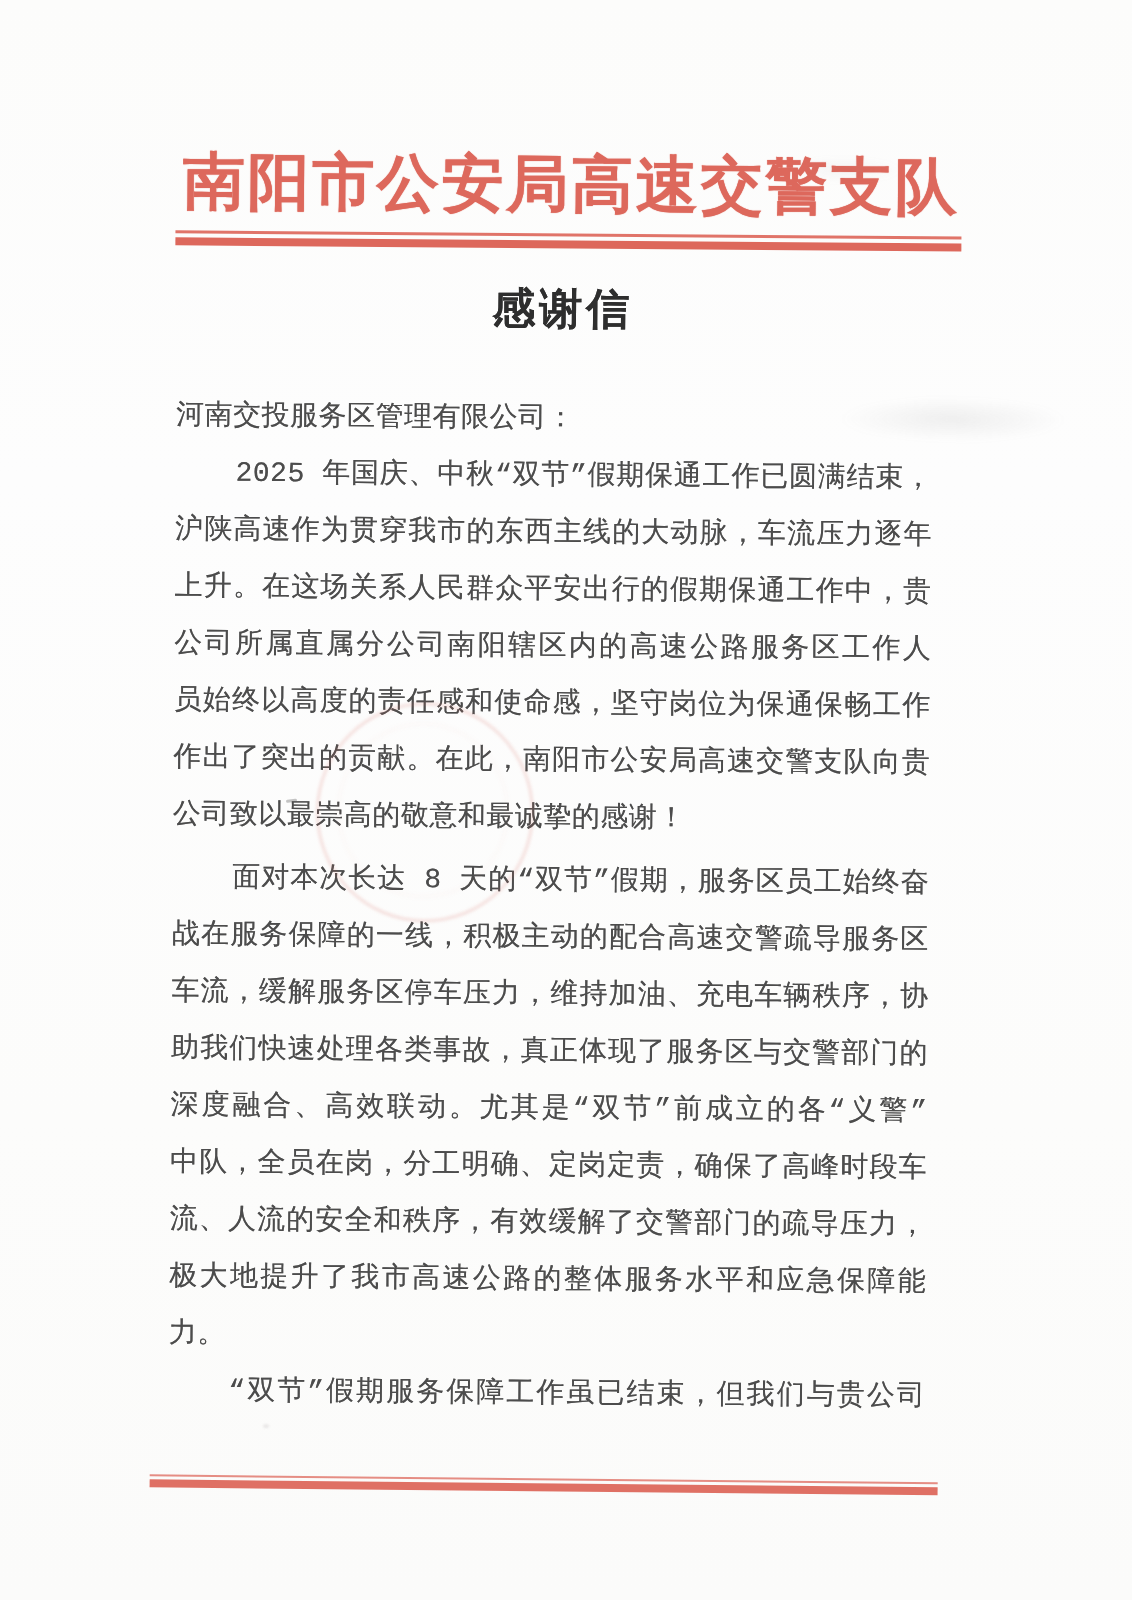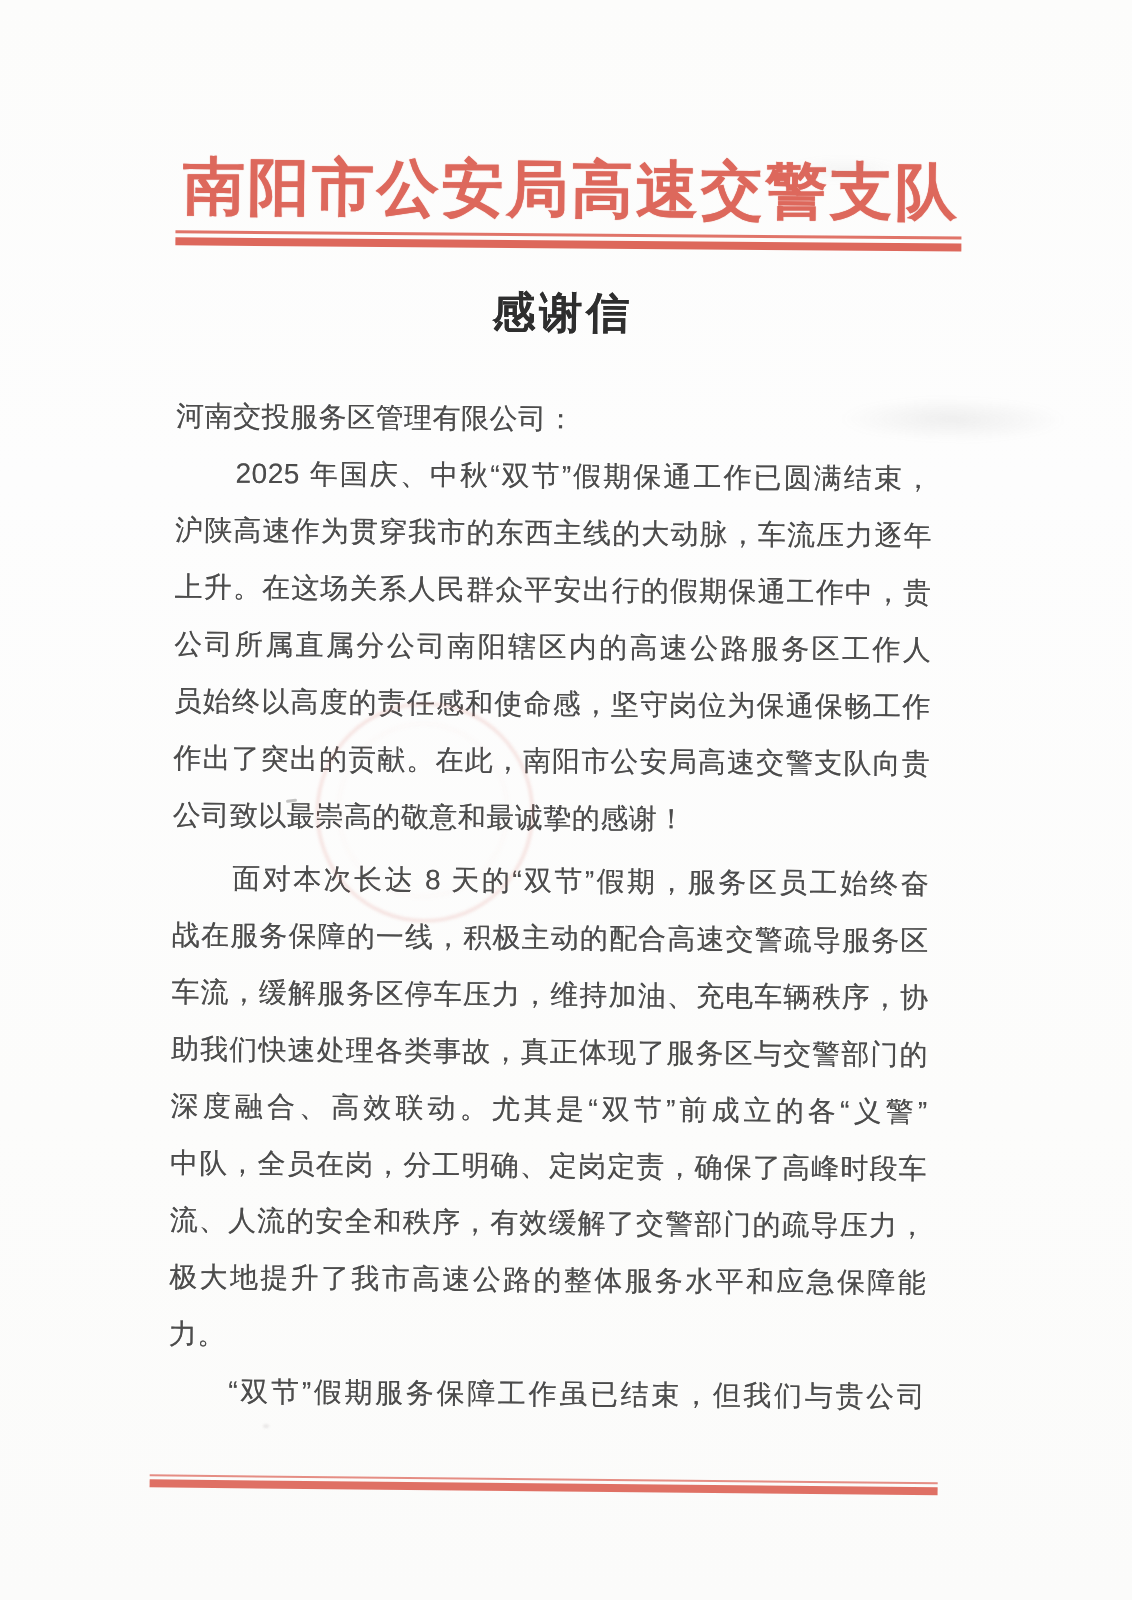--- a/index.html
+++ b/index.html
@@ -6,21 +6,21 @@
   .page{
     position:relative;
     width:1132px;height:1600px;
     margin:0 auto;
     overflow:hidden;
     background:#fdfdfc;
     background-image:
       linear-gradient(180deg,#fcfcfb 0%,#fdfdfd 30%,#fcfcfb 70%,#fbfbfa 100%),
       radial-gradient(ellipse at 15% 25%, rgba(0,0,0,0.015), transparent 45%),
       radial-gradient(ellipse at 85% 70%, rgba(0,0,0,0.012), transparent 40%);
-    font-family:Liberation Sans, sans-serif;
+    font-family:Liberation Mono, monospace;
   }
   .tilt{
     position:absolute;inset:0;
     transform:rotate(0.45deg);
     transform-origin:0px 800px;
   }
   
   .letterhead-title{
     position:absolute;top:142px;left:178px;width:775px;height:86px;
     font-size:62px;font-weight:700;line-height:86px;

